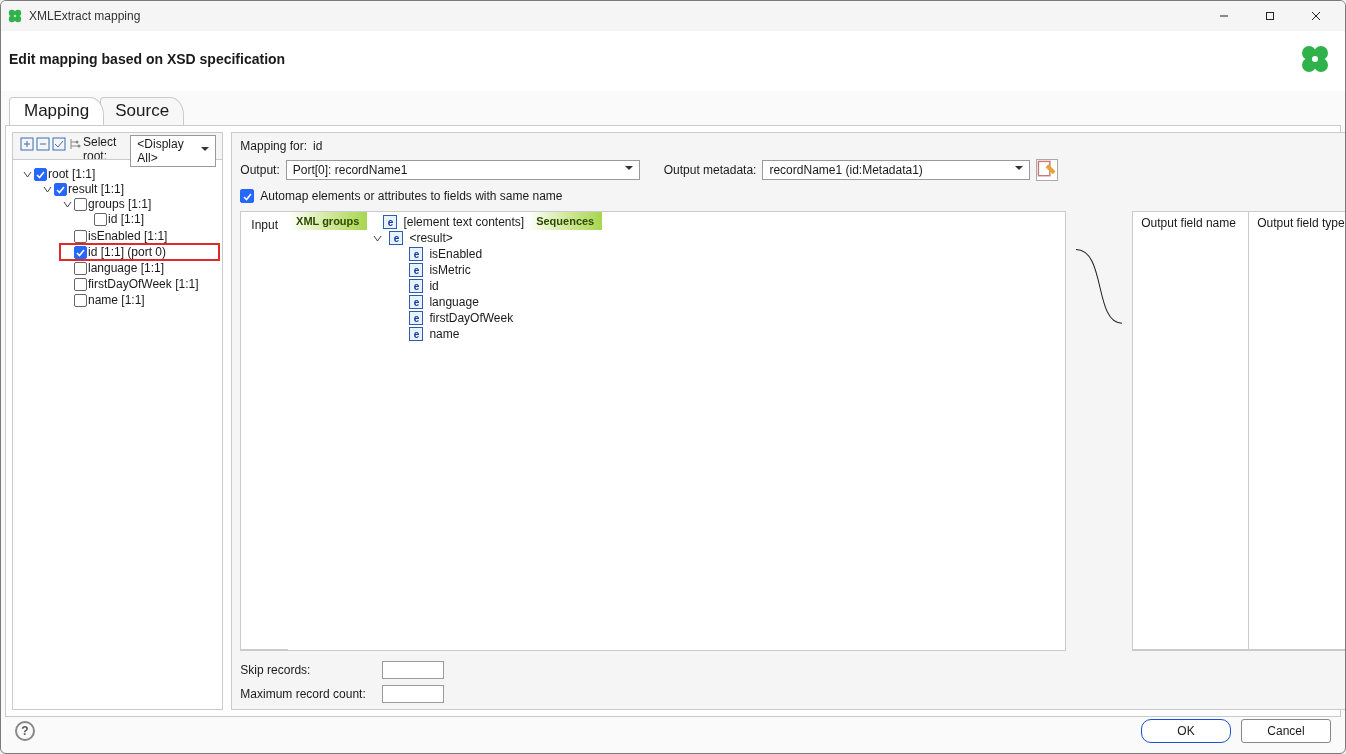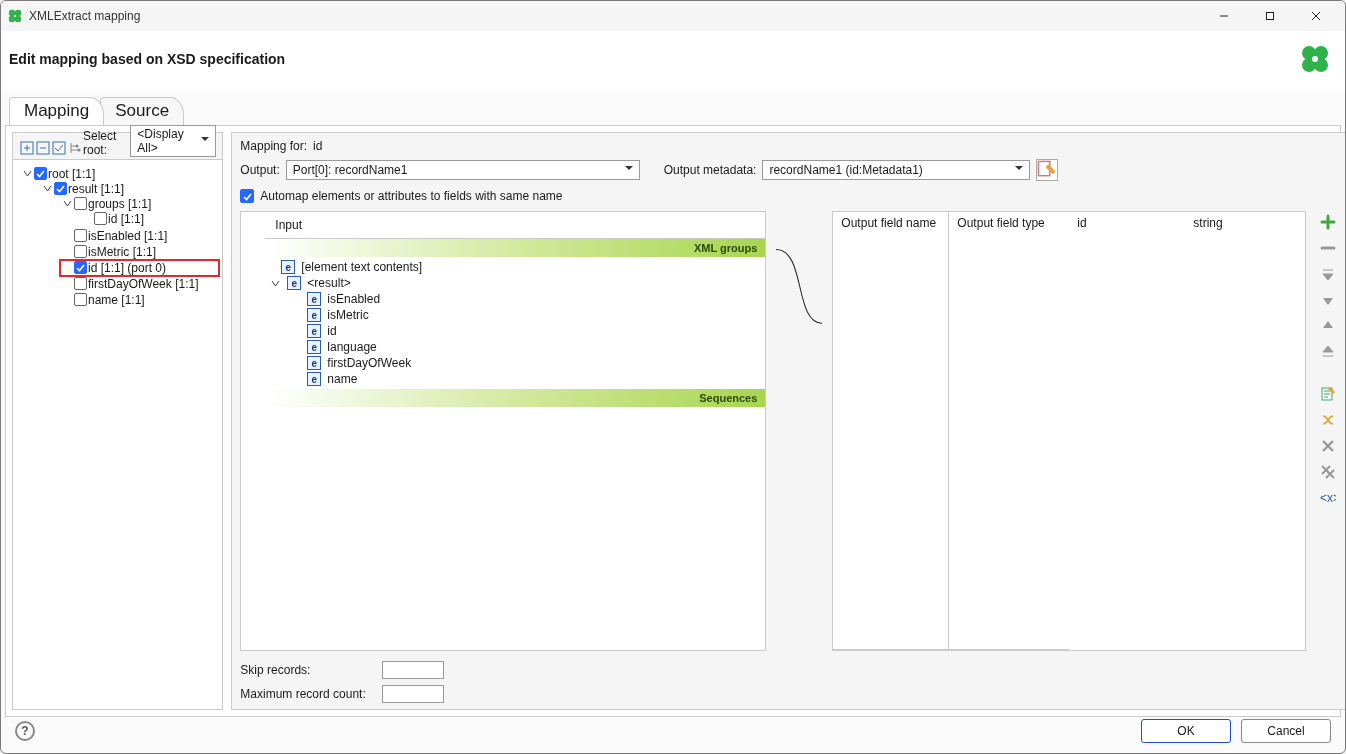--- a/index.html
+++ b/index.html
@@ -42,49 +42,49 @@
     padding:3px 14px 4px; border-top-left-radius:4px; border-top-right-radius:14px 18px;
     margin-right:-4px; font-size:17px; cursor:default;
   }
   .tab-label.active { background:#fff; position:relative; z-index:2;}
   .tab-body {
     border:1px solid var(--border-light); background:#fff; height:calc(100% - 24px);
     padding:6px; display:flex; gap:8px;
   }
   
   .left-panel { width:460px; border:1px solid var(--border-light); background:var(--bg-panel); display:flex; flex-direction:column; }
-  .left-toolbar { height:26px; display:flex; align-items:flex-end; padding:2px 6px; gap:0;}
+  .left-toolbar { height:26px; display:flex; align-items:flex-start; padding:2px 6px; gap:0;}
   .icon-btn { width:18px; height:18px; display:flex; align-items:center; justify-content:center; border:1px solid transparent;}
   .icon-btn svg { width:14px; height:14px; }
   .left-toolbar .spacer{flex:1;}
   .select-root-label{ margin-right:6px;}
   .select-root-combo { border:1px solid #9a9a9a; background:#fff; padding:1px 18px 1px 6px; position:relative; min-width:86px;}
   .select-root-combo:after{ content:""; position:absolute; right:6px; top:50%; transform:translateY(-50%); border:4px solid transparent; border-top-color:#333;}
   .tree { flex:1; background:#fff; border-top:1px solid var(--border-light); padding:6px 4px; overflow:auto;}
   .tree ul { list-style:none; margin:0; padding:0 0 0 20px;}
   .tree > ul { padding-left:4px;}
   .tree li { padding:1px 0;}
-  .node { display:flex; align-items:flex-start; gap:1px;}
+  .node { display:flex; align-items:center; gap:1px;}
   .toggle { width:12px; height:12px; display:flex; align-items:center; justify-content:center;}
   .toggle svg{ width:9px; height:9px;}
   .chk { width:13px; height:13px; border:1px solid #666; border-radius:2px; background:#fff; display:flex; align-items:center; justify-content:center;}
   .chk.checked { background:var(--blue-check); border-color:var(--blue-check);}
   .chk.checked svg { width:9px; height:9px; }
   .node-label{ white-space:nowrap;}
   .node.hl { outline:2px solid var(--highlight-red); outline-offset:0px; padding:0 4px 0 0; }
   
   .right-panel { flex:1; border:1px solid var(--border-light); background:var(--bg-panel); display:flex; flex-direction:column; padding:6px 8px; gap:6px; position:relative;}
   .row{ display:flex; align-items:center; gap:6px;}
   .row .combo { flex:1; border:1px solid #9a9a9a; background:#fff; padding:2px 22px 2px 6px; position:relative;}
   .row .combo:after{ content:""; position:absolute; right:6px; top:50%; transform:translateY(-50%); border:4px solid transparent; border-top-color:#333;}
   .row .metalabel{ white-space:nowrap;}
   .row .btn-sq{ width:22px; height:22px; border:1px solid #aaa; background:#fff; display:flex; align-items:center; justify-content:center;}
   .automap-row { display:flex; align-items:center; gap:6px; padding:2px 0;}
   .main-grid { flex:1; display:flex; gap:10px; min-height:0;}
-  .input-col { flex:0 0 374px; display:flex; flex-direction:column; border:1px solid var(--border-light); background:#fff; min-height:0;padding-left:24px;}
+  .input-col { flex:0 0 374px; display:flex; flex-direction:row; border:1px solid var(--border-light); background:#fff; min-height:0;}
   .input-col .head { padding:6px 10px; border-bottom:1px solid var(--border-light);}
   .section-hdr { height:18px; display:flex; align-items:center; justify-content:flex-end; padding:0 8px;
     background:linear-gradient(to right, #fff 0%, var(--green-grad-2) 55%, var(--green-grad-1) 100%);
     font-weight:600; font-size:11px; color:#2d4a00;}
   .e-list{ padding:2px 4px; flex:0 0 auto;}
   .e-list .erow{ display:flex; align-items:center; gap:6px; padding:1px 0 1px 12px;}
   .e-list .erow.indent{ padding-left:38px;}
   .ebox{ width:14px; height:14px; border:1px solid #2a5db0; background:#eaf1ff; color:#0a3aa0; font-size:10px; font-weight:700; display:flex; align-items:center; justify-content:center;}
   .input-col .scroller{ flex:1; overflow-x:scroll;}
   .curve{ width:46px; position:relative;}
@@ -104,21 +104,21 @@
   .side-tools .sep{ height:8px;}
   .bottom-inputs{ display:flex; flex-direction:column; gap:6px; padding-top:4px;}
   .bottom-inputs .lrow{display:flex; align-items:center; gap:6px;}
   .bottom-inputs input{ width:62px; border:1px solid #9a9a9a; padding:1px 3px;}
   .lrow-label{ width:136px;}
   
   .dlg-buttons{ position:absolute; bottom:0; left:0; right:0; height:44px; display:flex; align-items:center; padding:0 14px; gap:10px;}
   .dlg-buttons .help{ width:20px; height:20px; border:2px solid #888; border-radius:50%; display:flex; align-items:center; justify-content:center; color:#555; font-weight:600;}
   .dlg-buttons .spacer{flex:1;}
   .dlg-buttons button{ min-width:90px; padding:4px 16px; border:1px solid #888; border-radius:3px; background:#fff;}
-  .dlg-buttons button.primary{ border-color: #1a4fd6;}
+  .dlg-buttons button.primary{ border-color: #1a4fd6; border-radius: 10px;}
 </style>
 </head>
 <body>
 
 <div class="window">
 
   <div class="titlebar">
     <span class="app-icon">
       <svg viewBox="0 0 16 16">
           <g fill="#2fb24c">
@@ -255,35 +255,35 @@
                       </ul>
                     </li>
                     <li>
                         <div class="node">
                           <span class="toggle"></span>
                           <span class="chk"></span>
                           <span class="node-label">isEnabled [1:1]</span>
                         </div>
                       </li>
                     <li>
-                        <div class="node">
-                          <span class="toggle"></span>
-                          <span class="chk"></span>
-                          <span class="node-label">isMetric [1:1]</span>
-                        </div>
-                      </li>
-                    <li>
                         <div class="node hl">
                           <span class="toggle"></span>
                           <span class="chk checked">
                             <svg viewBox="0 0 9 9">
                               <path d="M1 5 L3.5 7.5 L8 2" stroke="#fff" stroke-width="1.6" fill="none"></path>
                             </svg>
                           </span>
                           <span class="node-label">id [1:1] (port 0)</span>
+                        </div>
+                      </li>
+                    <li>
+                        <div class="node">
+                          <span class="toggle"></span>
+                          <span class="chk"></span>
+                          <span class="node-label">language [1:1]</span>
                         </div>
                       </li>
                     <li>
                         <div class="node">
                           <span class="toggle"></span>
                           <span class="chk"></span>
                           <span class="node-label">firstDayOfWeek [1:1]</span>
                         </div>
                       </li>
                     <li>

